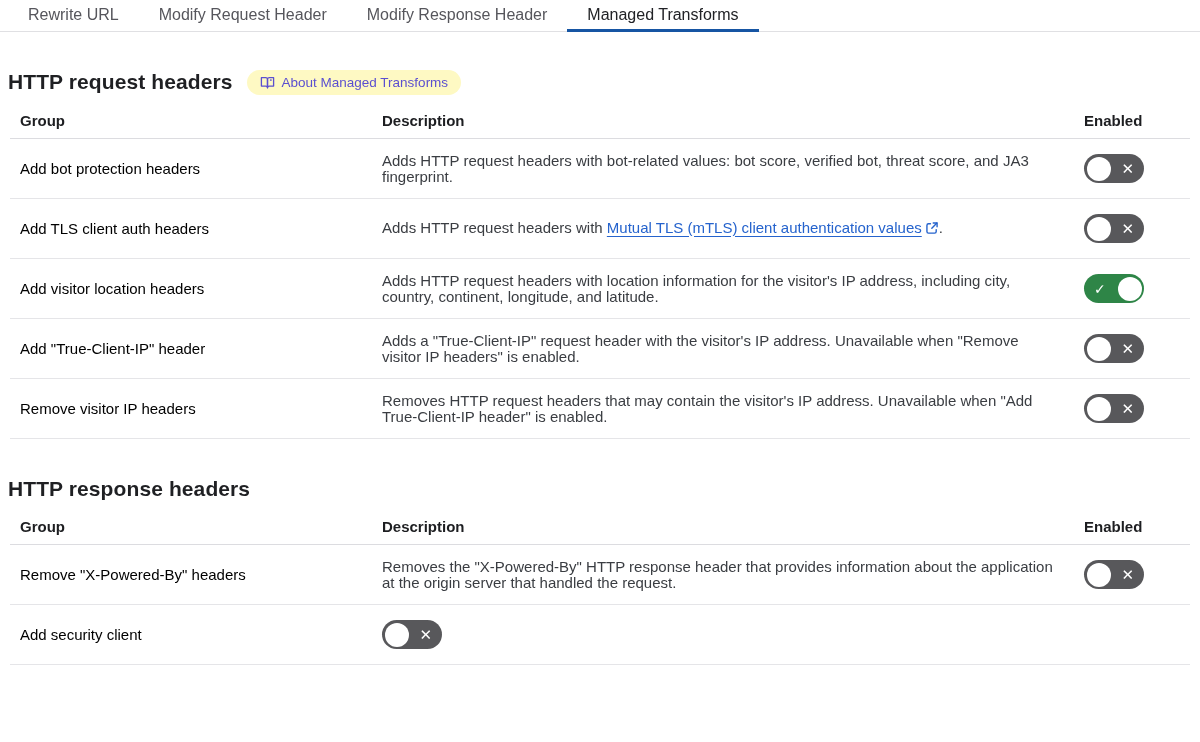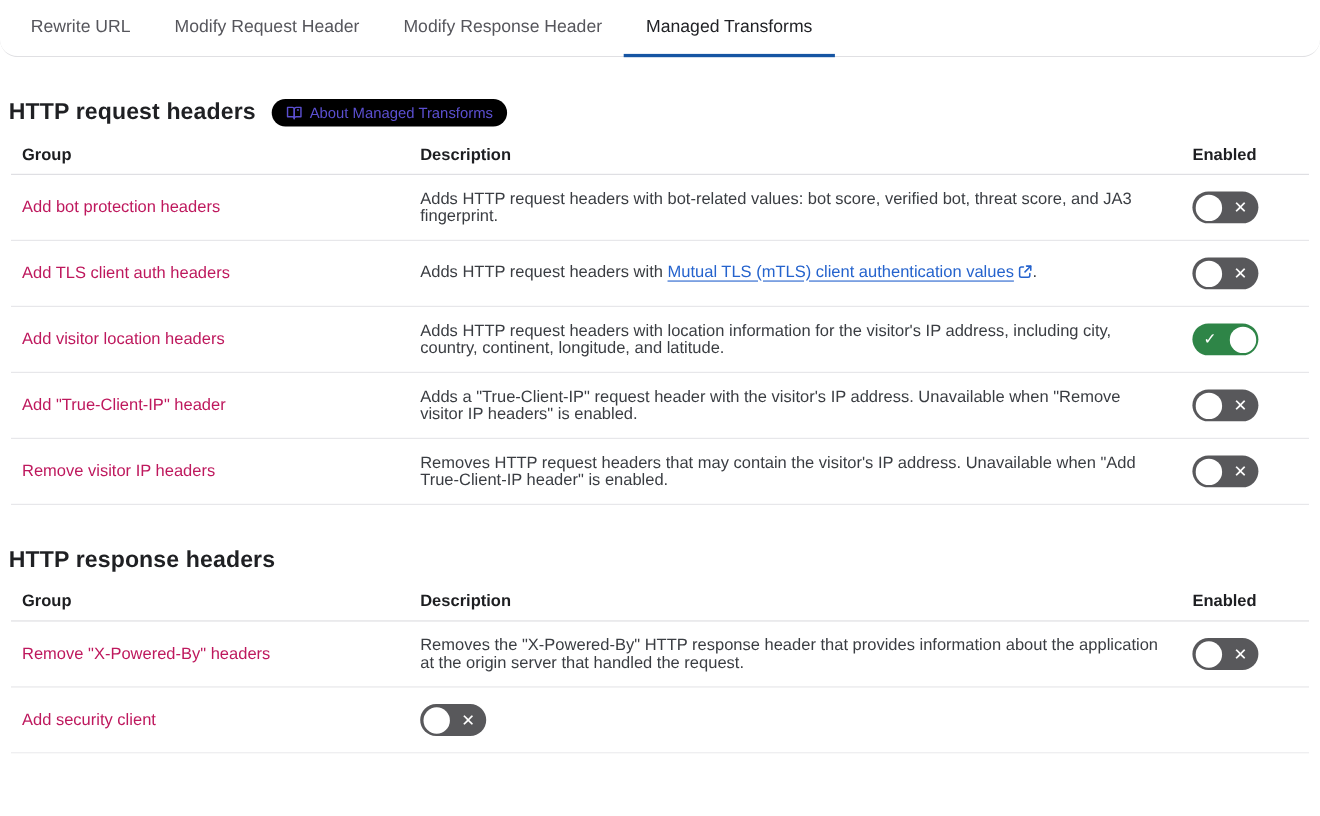--- a/index.html
+++ b/index.html
@@ -10,22 +10,21 @@
     color: #3a3d42;
     -webkit-font-smoothing: antialiased;
   }
 
   
   .tabbar {
     display: flex;
     align-items: stretch;
     padding-left: 8px;
     border-bottom: 1px solid #e0e0e3;
-    height: 52px;
-    border-radius: 16px;
+    height: 32px;
   }
   .tab {
     display: flex;
     align-items: center;
     padding: 0 20px;
     font-size: 16px;
     color: #56565c;
     cursor: pointer;
     border-bottom: 3px solid transparent;
     margin-bottom: -1px;
@@ -46,42 +45,42 @@
   .section-title {
     font-size: 21px;
     font-weight: 700;
     color: #1f2023;
     letter-spacing: .1px;
   }
   .badge {
     display: inline-flex;
     align-items: center;
     gap: 7px;
-    background: #000000;
+    background: #fef9c3;
     color: #5b4fd0;
     border-radius: 14px;
     padding: 5px 13px;
     font-size: 13.5px;
     cursor: pointer;
   }
   .badge svg { display: block; }
 
   
   .tbl { margin: 0 10px; }
   .trow {
     display: grid;
     grid-template-columns: 362px 1fr 116px;
     border-bottom: 1px solid #e5e5e8;
   }
   .trow.head { border-bottom: 1px solid #dcdce0; }
   .cell { padding: 10px 10px; display: flex; align-items: center; }
   .cell.desc { padding-right: 14px; line-height: 16px; }
   .head .cell { padding-top: 4px; padding-bottom: 9px; font-weight: 700; color: #1d1e21; font-size: 15px; }
   .body-row { min-height: 60px; }
-  .cell.group { color: #be185d; }
+  .cell.group { color: #000000; }
   .cell.toggle-cell { justify-content: flex-start; }
 
   a.inline-link {
     color: #2563cd;
     text-decoration: underline;
     text-underline-offset: 3px;
     margin-top: 30px;
   }
   .ext-icon { color: #2563cd; vertical-align: -2px; margin-left: 3px; }
 

